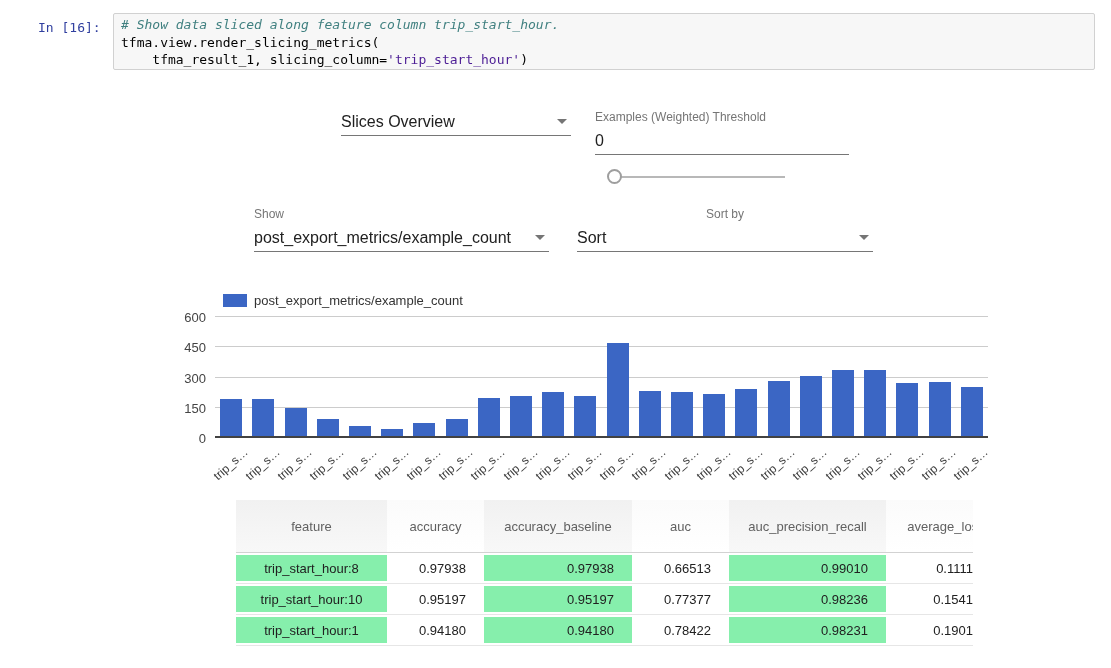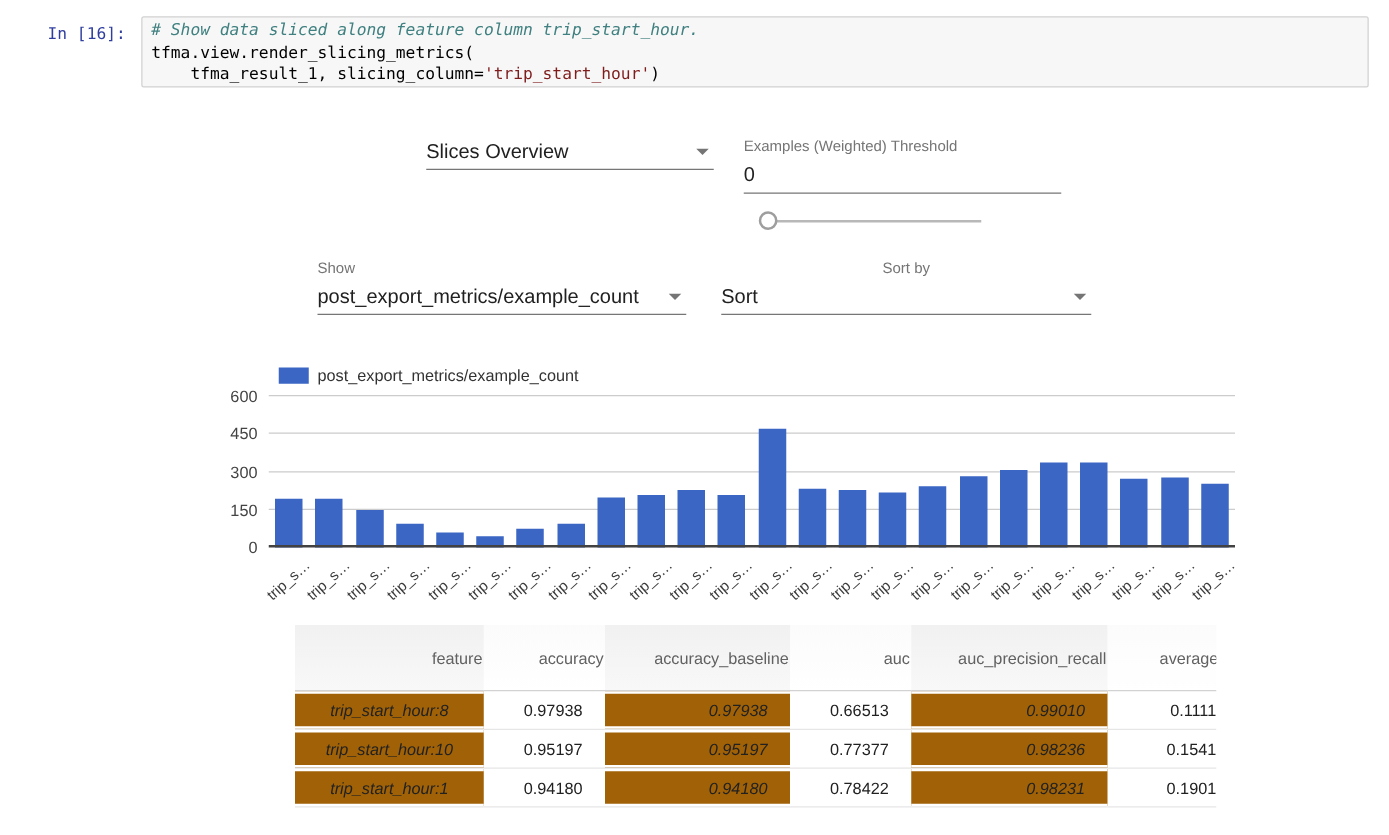--- a/index.html
+++ b/index.html
@@ -7,21 +7,21 @@
         font-family:"Liberation Sans",sans-serif;}
 
   
   .prompt{position:absolute;left:38px;top:20px;font-family:"DejaVu Sans Mono",monospace;
           font-size:13px;color:#303f9f;white-space:pre;}
   .code-box{position:absolute;left:113px;top:13px;width:982px;height:57px;background:#f7f7f7;
             border:1px solid #d1d1d1;border-radius:2px;box-sizing:border-box;}
   .code-box pre{margin:2px 0 0 7px;font-family:"DejaVu Sans Mono",monospace;font-size:13px;
                 line-height:17.5px;color:#000;}
   .tok-comment{color:#408080;font-style:italic;}
-  .tok-string{color:#7f1d1d;margin-top:24px;}
+  .tok-string{color:#4c1d95;margin-top:24px;}
 
   
   .control{position:absolute;}
   .ctrl-label{font-size:12px;color:#757575;height:14px;margin-bottom:5px;}
   .ctrl-value{display:flex;justify-content:space-between;align-items:center;height:23px;
               font-size:16px;color:#212121;border-bottom:1px solid #767676;padding-bottom:2px;}
   .dd-arrow{width:0;height:0;border-left:5px solid transparent;border-right:5px solid transparent;
             border-top:5px solid #757575;margin-right:4px;}
   #ctrl-vis{left:341px;top:110px;width:230px;}
   #ctrl-thresh{left:595px;top:110px;width:254px;}
@@ -48,27 +48,27 @@
   .slot{flex:1;display:flex;justify-content:center;align-items:flex-end;height:100%;}
   .bar{width:22px;}
   #xaxis{display:flex;margin-top:4px;height:40px;}
   .xslot{flex:1;position:relative;}
   .xslot span{position:absolute;right:calc(50% - 10px);top:3px;transform:rotate(-42deg);
               transform-origin:top right;font-size:12px;color:#3c3c3c;white-space:nowrap;}
 
   
   #table-wrap{position:absolute;left:236px;top:500px;width:737px;height:168px;overflow:hidden;}
   #metrics-table{border-collapse:collapse;table-layout:fixed;width:770px;}
-  #metrics-table th{height:50px;font-size:13px;font-weight:normal;color:#616161;text-align:right;
+  #metrics-table th{height:50px;font-size:13px;font-weight:normal;color:#616161;text-align:center;
                     border-bottom:1px solid #d2d2d2;overflow:hidden;}
   #metrics-table th.shade{background:linear-gradient(180deg,#f1f1f1,#f8f8f8);}
   #metrics-table th.plain{background:linear-gradient(180deg,#fbfbfb,#ffffff);}
   #metrics-table td{height:28px;font-size:13px;color:#212121;border-bottom:1px solid #e6e6e6;
                     box-shadow:inset 0 2px 0 #fff,inset 0 -2px 0 #fff;overflow:hidden;}
-  #metrics-table td.shade{background:#a16207;font-style:italic;}
+  #metrics-table td.shade{background:#86efac;}
   #metrics-table td.c0{text-align:center;}
   #metrics-table td.num{text-align:right;padding-right:18px;}
   #metrics-table td.c5{padding-right:33px;}
   .col-c0{width:151px;}.col-c1{width:97px;}.col-c2{width:148px;}
   .col-c3{width:97px;}.col-c4{width:157px;}.col-c5{width:120px;}
 </style>
 </head>
 <body>
 
 <div class="page">

